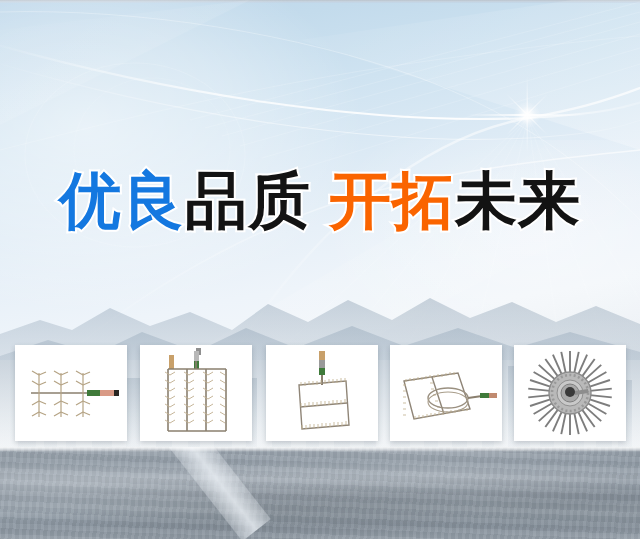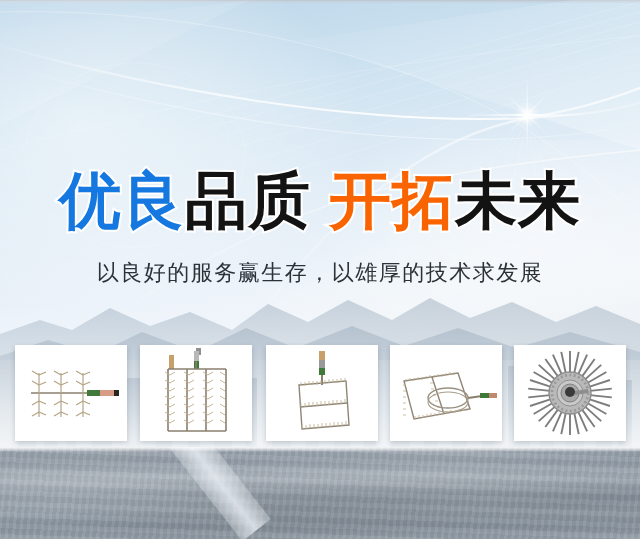--- a/index.html
+++ b/index.html
@@ -295,21 +295,20 @@
     <div class="ground-tex"></div>
     <div class="ground-mottle"></div>
     <div class="ground-stripe"></div>
     <div class="ground-top-hl"></div>
   </div>
 
   <div class="headline">
     <span class="hl-blue">优良</span><span class="hl-dark">品质</span><span class="hl-gap"></span><span class="hl-orange">开拓</span><span class="hl-dark">未来</span>
   </div>
 
-  <div class="subtitle">以良好的服务赢生存，以雄厚的技术求发展</div>
 
   <div class="cards">
 
     <div class="card">
       <svg class="thumb" viewBox="0 0 112 96">
         <g stroke="#8a7f6e" stroke-width="1.5" fill="none">
           <line x1="16" y1="48" x2="86" y2="48"></line>
         </g>
         <g stroke="#b5a384" stroke-width="1.2" fill="none">
           <g>

